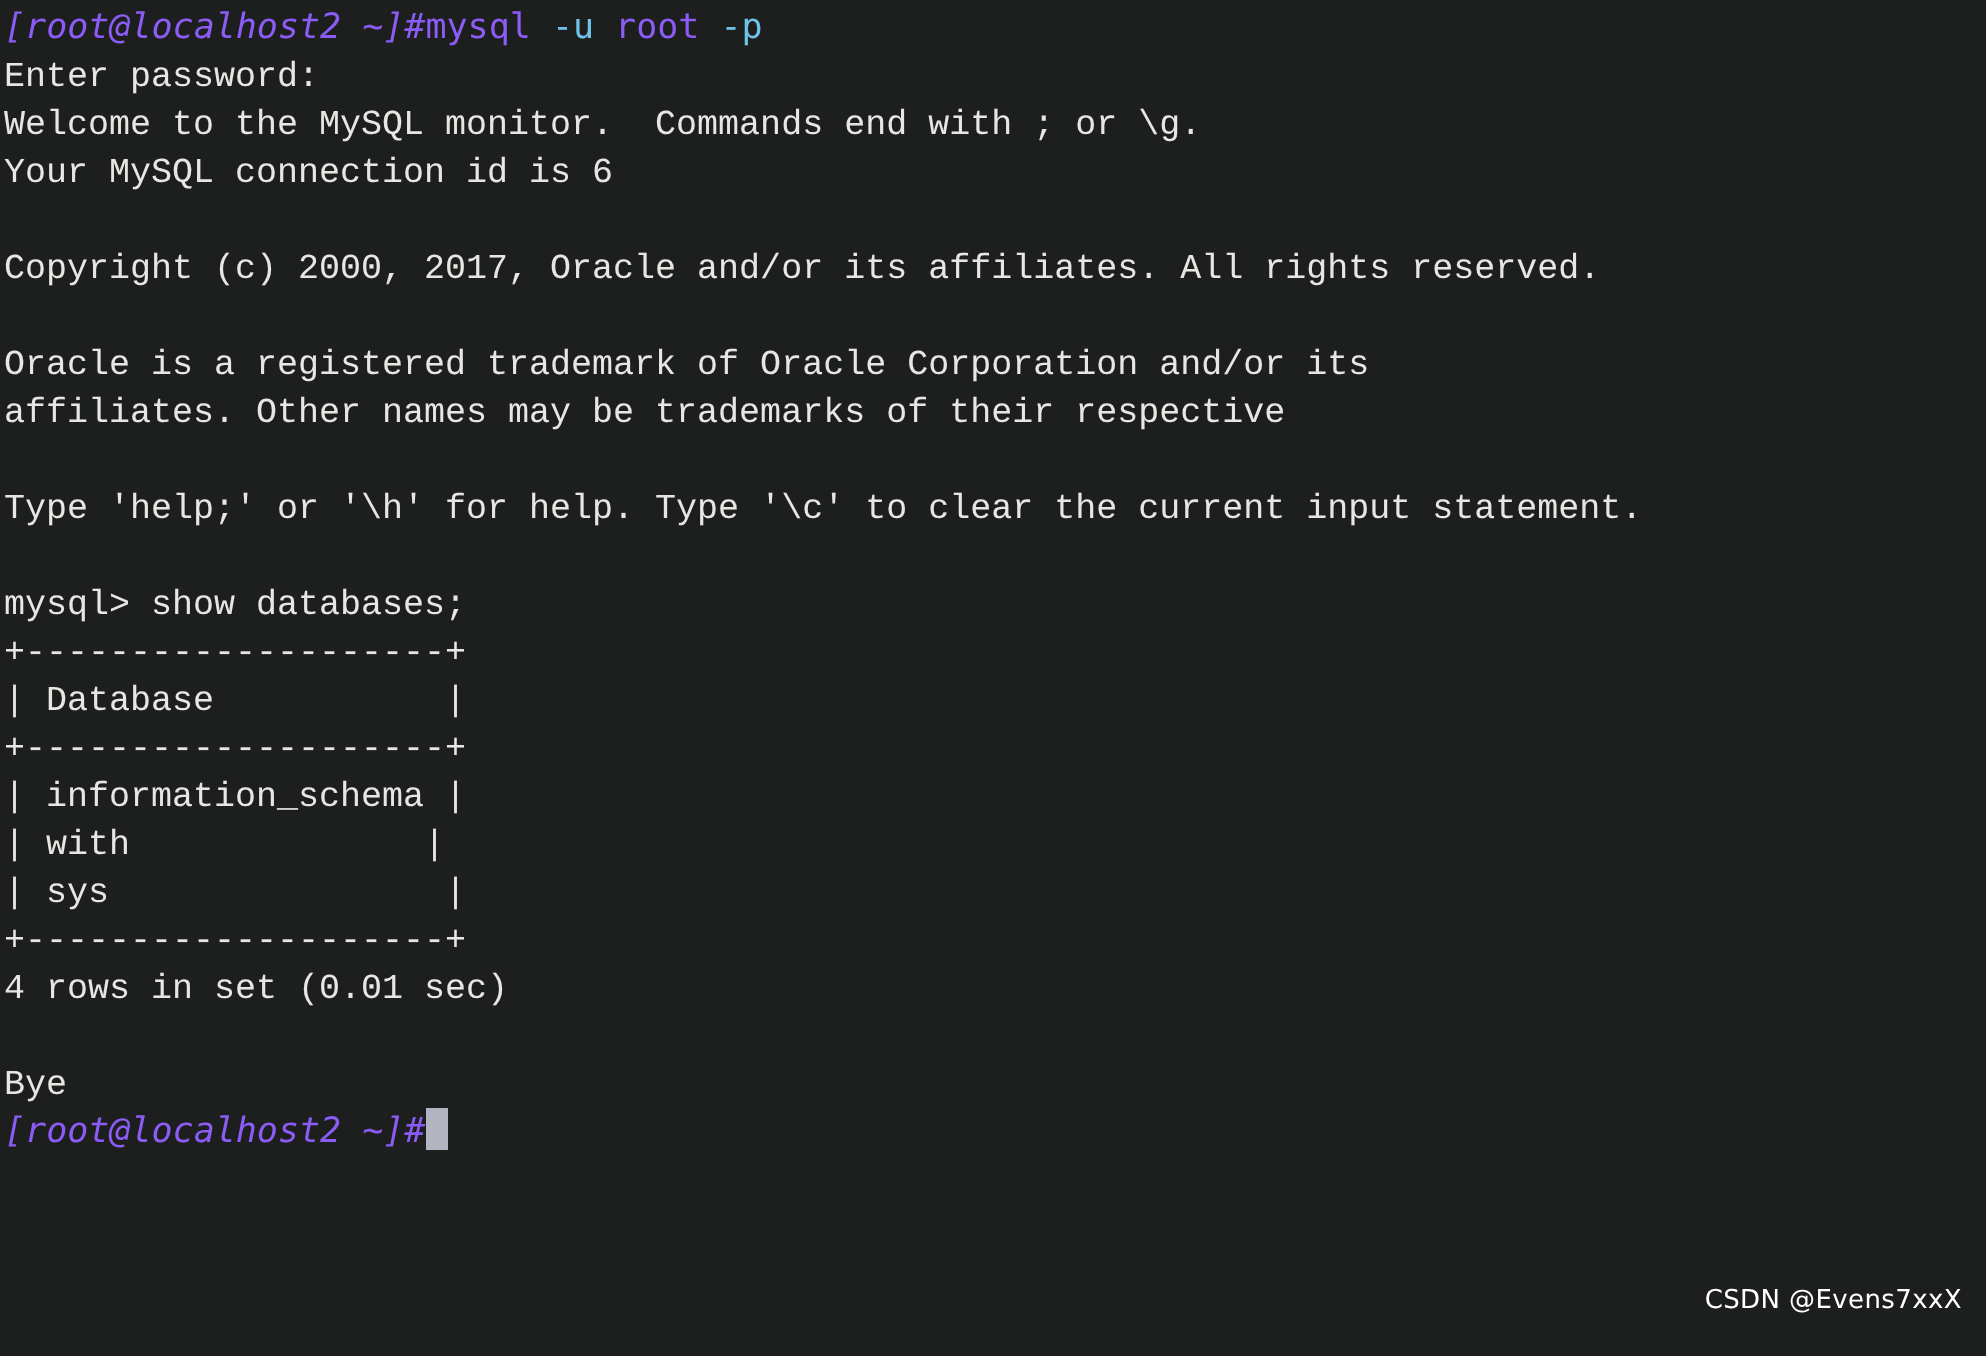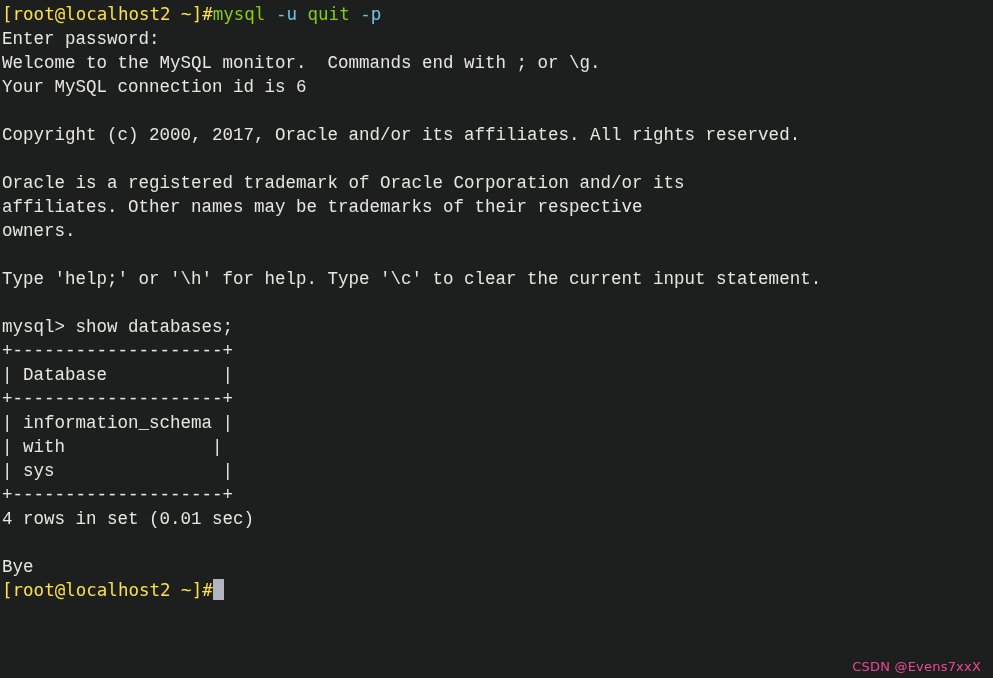--- a/index.html
+++ b/index.html
@@ -31,59 +31,58 @@
     letter-spacing: 0px;
     color: #e8e6e3;
     white-space: pre;
     font-family: "DejaVu Sans Mono", "Liberation Mono", monospace;
   }
 
   .blank {
     color: transparent;
   }
 
-  .seg-prompt   { color: #fde047; }
+  .seg-prompt   { color: #8b5cf6; font-style: italic; }
   .seg-default  { color: #e8e6e3; font-family: Liberation Mono, monospace; }
   .seg-flag     { color: #6fc3e8; }
-  .seg-white    { color: #84cc16; }
+  .seg-white    { color: #8b5cf6; }
 
   .cursor-block {
     display: inline-block;
     width: 11.4px;
     height: 21px;
     vertical-align: -4px;
     background: #b2b5bf;
   }
 
   #watermark {
     position: absolute;
     right: 12px;
-    bottom: 4px;
+    bottom: 20px;
     font-family: "DejaVu Sans", "Liberation Sans", sans-serif;
     font-size: 13px;
-    color: #ec4899;
+    color: #ffffff;
     letter-spacing: 0.2px;
     white-space: pre;
   }
 </style>
 </head>
 <body>
 
 <div id="terminal">
   <div id="terminal-output">
-      <div class="term-line"><span class="seg-prompt">[root@localhost2 ~]#</span><span class="seg-white">mysql </span><span class="seg-flag">-u </span><span class="seg-white">quit </span><span class="seg-flag">-p</span></div>
+      <div class="term-line"><span class="seg-prompt">[root@localhost2 ~]#</span><span class="seg-white">mysql </span><span class="seg-flag">-u </span><span class="seg-white">root </span><span class="seg-flag">-p</span></div>
       <div class="term-line"><span class="seg-default">Enter password:</span></div>
       <div class="term-line"><span class="seg-default">Welcome to the MySQL monitor.  Commands end with ; or \g.</span></div>
       <div class="term-line"><span class="seg-default">Your MySQL connection id is 6</span></div>
       <div class="term-line blank"><span class="seg-default"> </span></div>
       <div class="term-line"><span class="seg-default">Copyright (c) 2000, 2017, Oracle and/or its affiliates. All rights reserved.</span></div>
       <div class="term-line blank"><span class="seg-default"> </span></div>
       <div class="term-line"><span class="seg-default">Oracle is a registered trademark of Oracle Corporation and/or its</span></div>
       <div class="term-line"><span class="seg-default">affiliates. Other names may be trademarks of their respective</span></div>
-      <div class="term-line"><span class="seg-default">owners.</span></div>
       <div class="term-line blank"><span class="seg-default"> </span></div>
       <div class="term-line"><span class="seg-default">Type 'help;' or '\h' for help. Type '\c' to clear the current input statement.</span></div>
       <div class="term-line blank"><span class="seg-default"> </span></div>
       <div class="term-line"><span class="seg-default">mysql&gt; show databases;</span></div>
       <div class="term-line"><span class="seg-default">+--------------------+</span></div>
       <div class="term-line"><span class="seg-default">| Database           |</span></div>
       <div class="term-line"><span class="seg-default">+--------------------+</span></div>
       <div class="term-line"><span class="seg-default">| information_schema |</span></div>
       <div class="term-line"><span class="seg-default">| with              |</span></div>
       <div class="term-line"><span class="seg-default">| sys                |</span></div>

